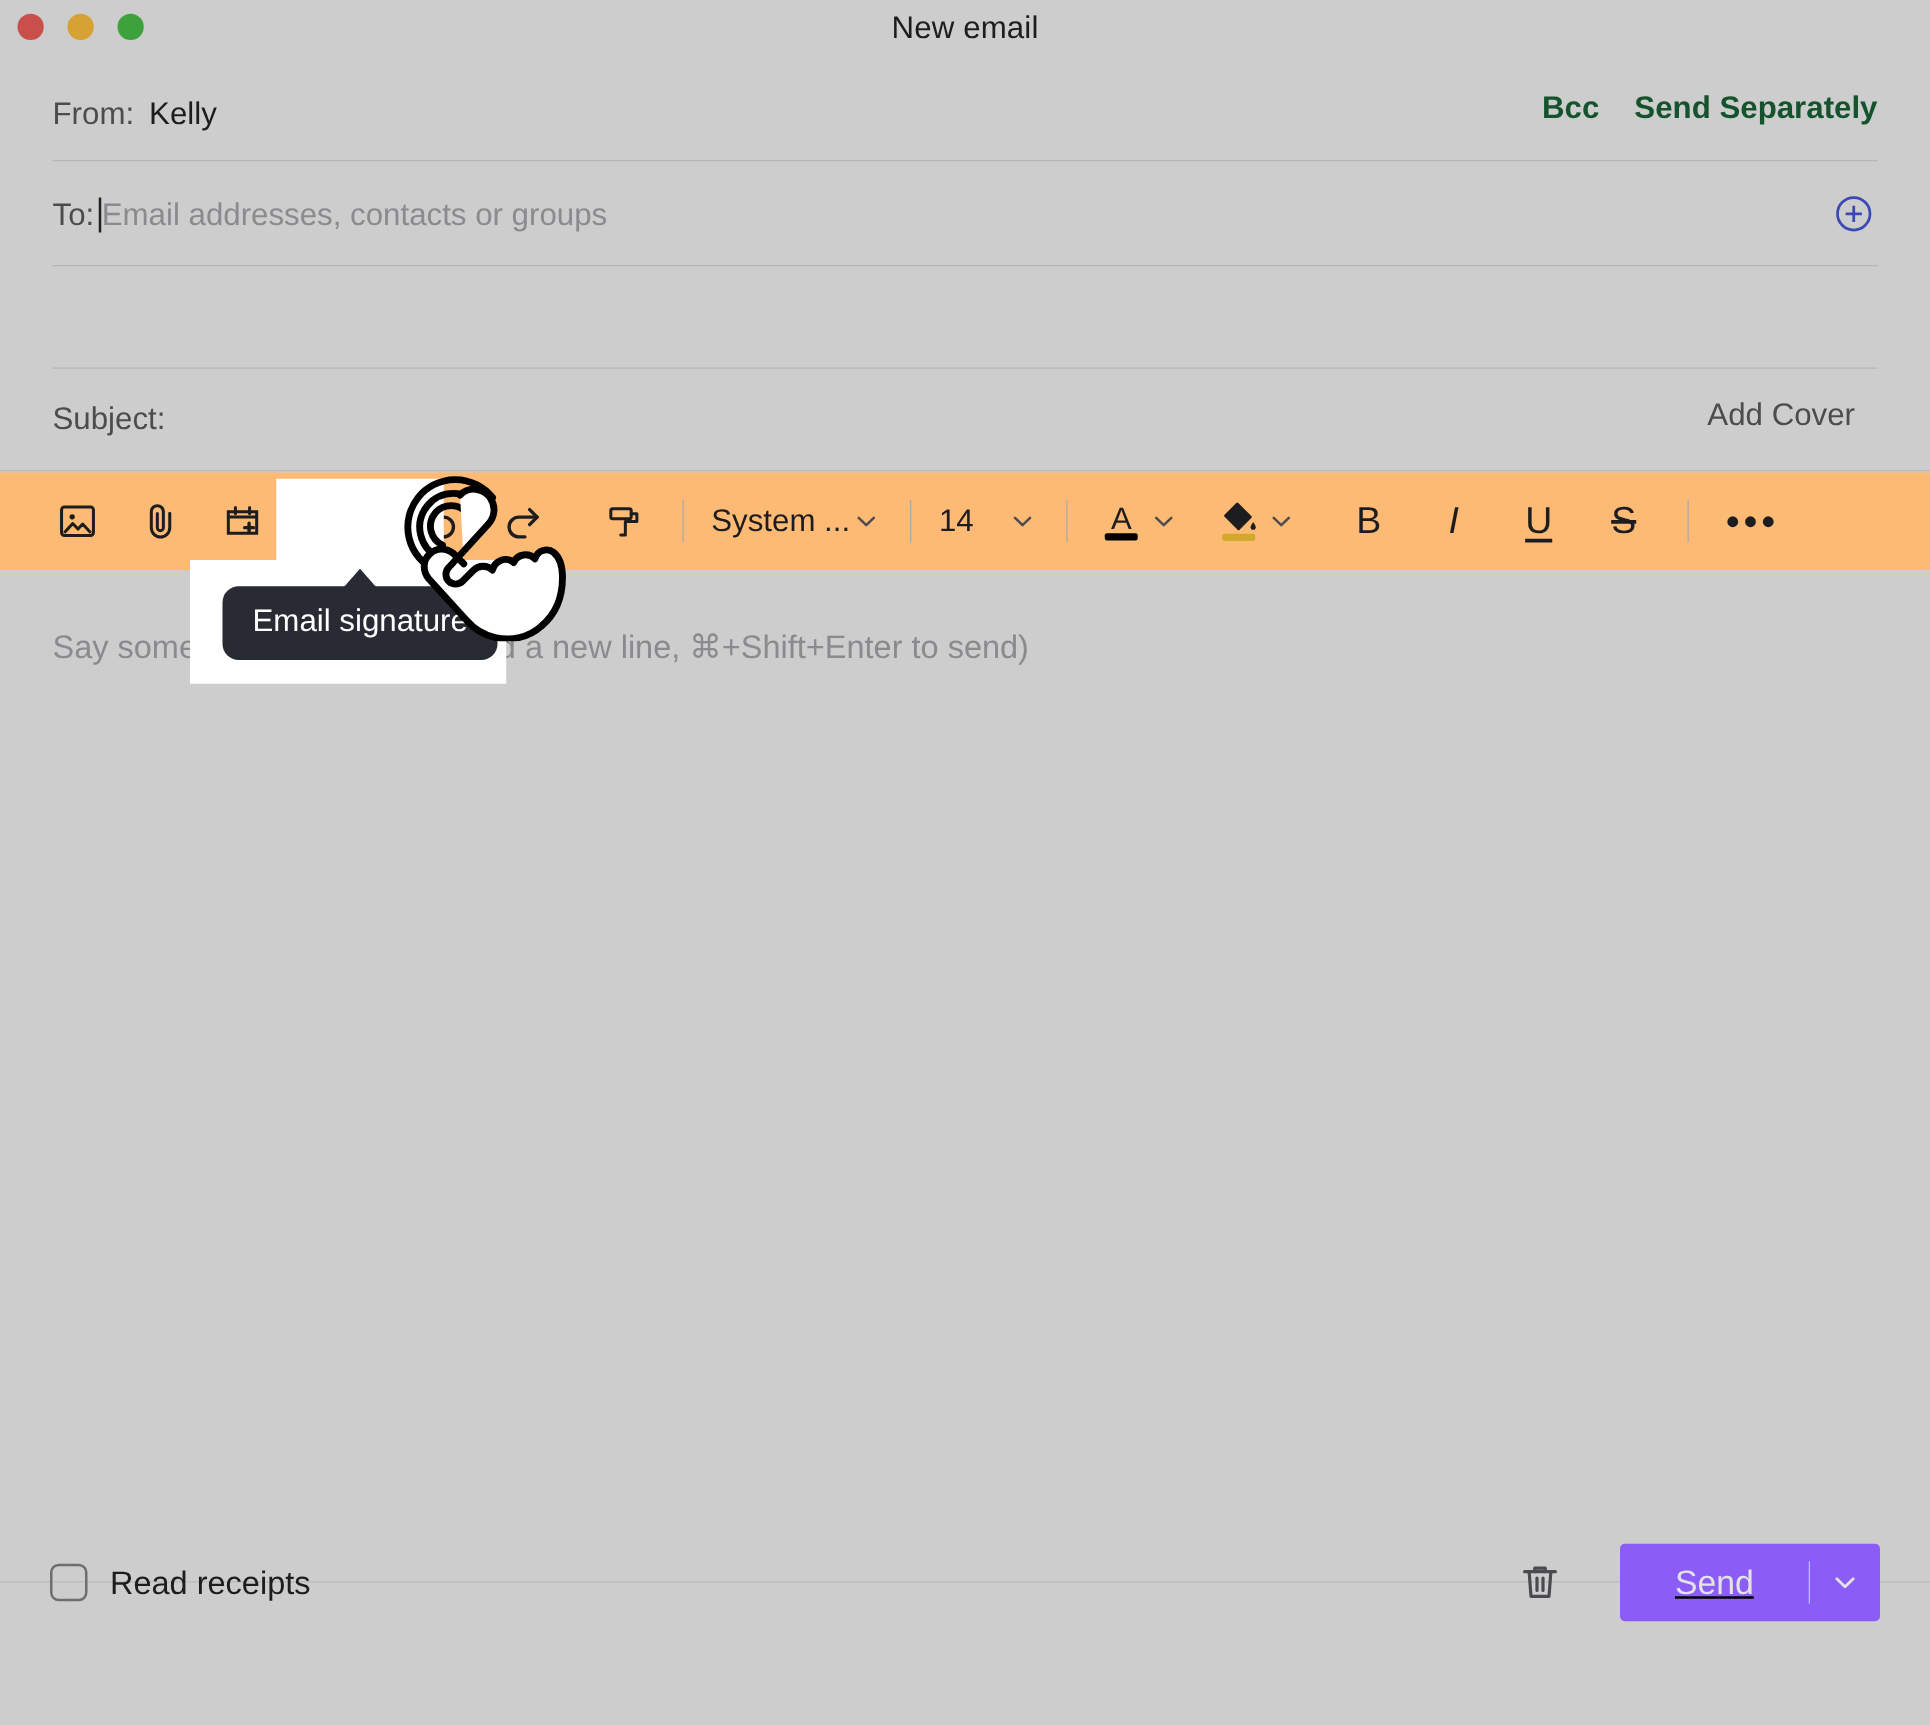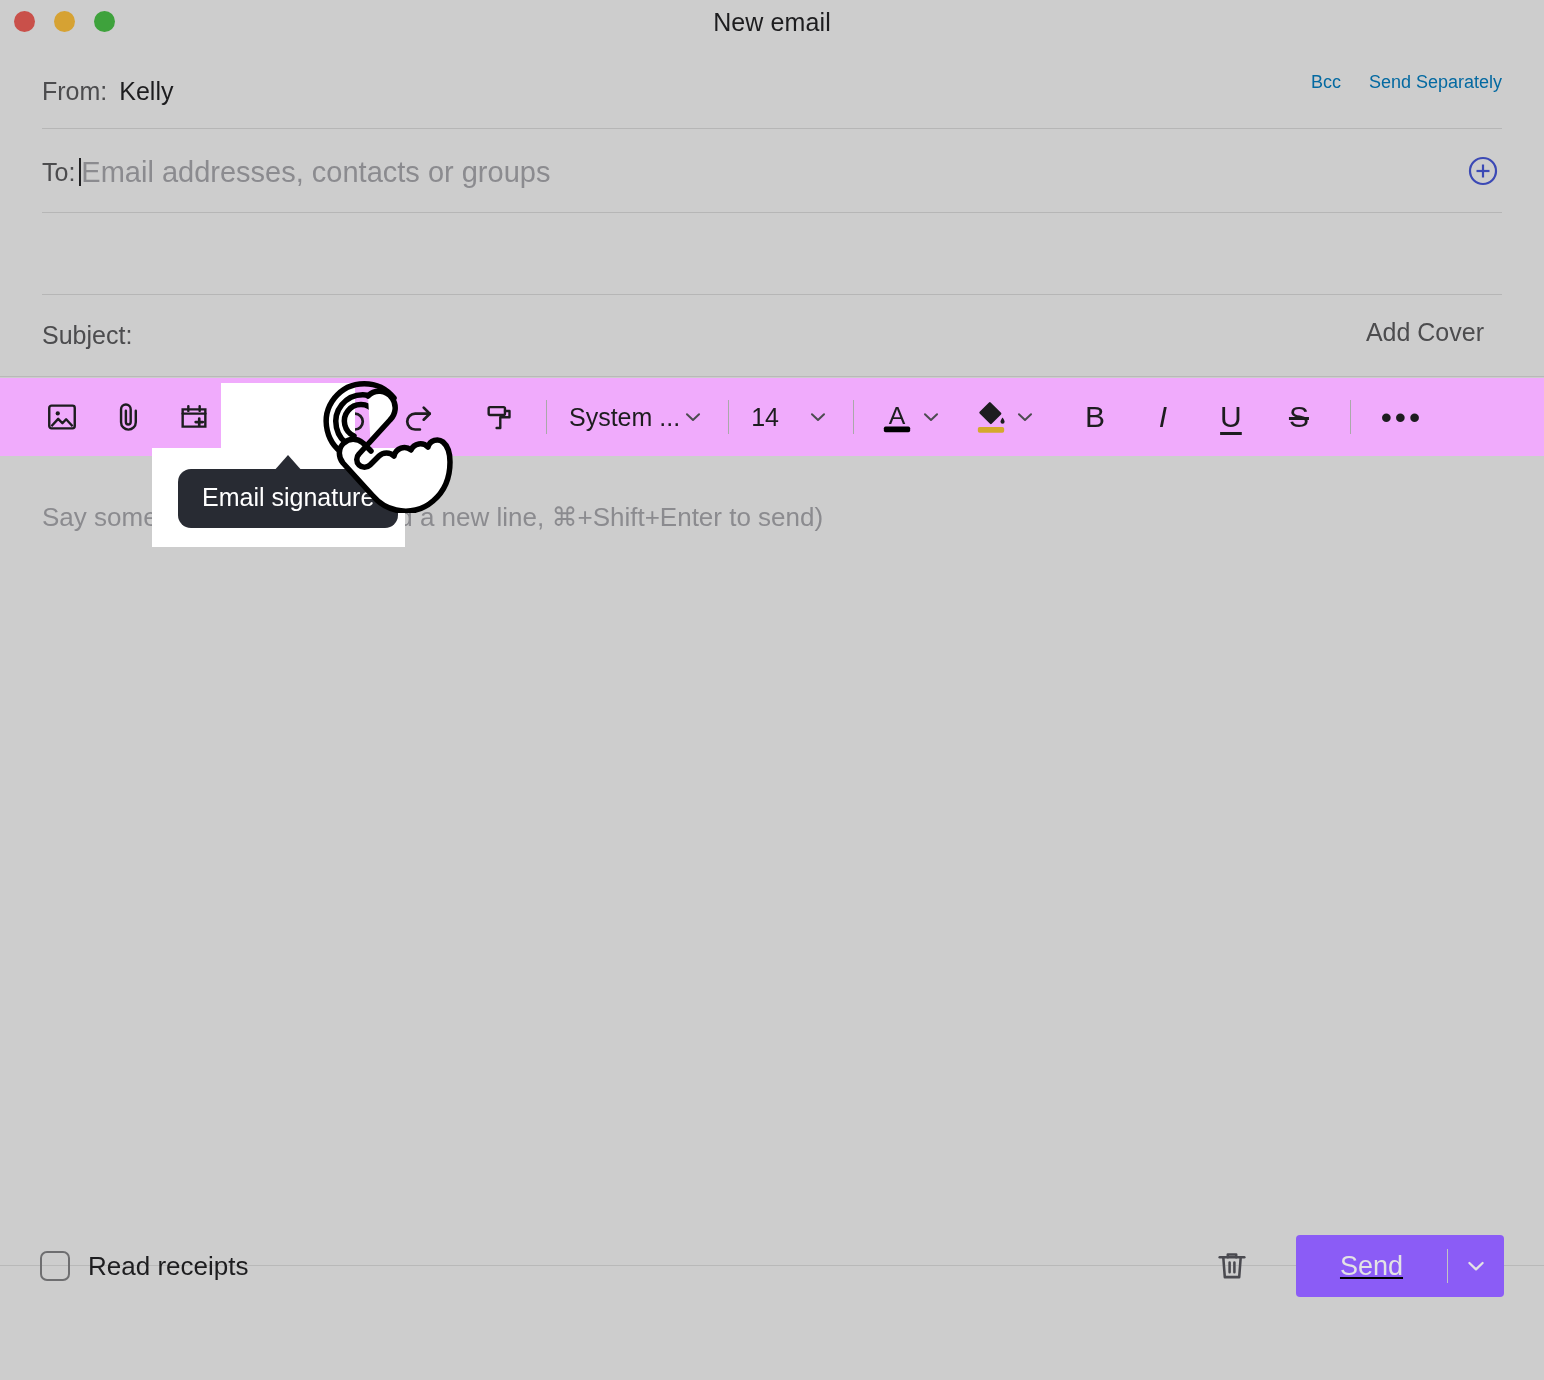--- a/index.html
+++ b/index.html
@@ -33,61 +33,61 @@
     letter-spacing: 0.1px;
   }
 
   
   .field-row {
     position: absolute; left: 42px; right: 42px;
     display: flex; align-items: center;
   }
   .field-label { font-size: 25px; color: #4c4c4e; white-space: nowrap; }
   .field-value { font-size: 25px; color: #1d1d1f; margin-left: 12px; }
-  .placeholder { font-size: 29px; color: #8b8b8f; }
+  .placeholder { font-size: 25px; color: #8b8b8f; }
 
   .hr {
     position: absolute; left: 42px; right: 42px;
     height: 1px; background: #b6b6b6;
   }
 
   #row-from { top: 72px; height: 38px; }
   #hr-1 { top: 128px; }
   #row-to { top: 152px; height: 40px; }
   #hr-2 { top: 212px; }
   #row-cc { top: 234px; height: 38px; }
   #hr-3 { top: 294px; }
   #row-subject { top: 316px; height: 38px; }
   #hr-4 { top: 376px; left: 0; right: 0; background: #b9b9b9; }
 
   .hdr-right {
     position: absolute; right: 42px; top: 72px;
     display: flex; align-items: center; gap: 28px;
   }
-  .hdr-right span { font-size: 18px; color: #0369a1; }
+  .hdr-right span { font-size: 25px; color: #14532d; font-weight: bold; }
 
   .plus-btn {
     position: absolute; right: 46px; top: 156px;
     width: 30px; height: 30px;
   }
   .add-cover {
     position: absolute; right: 60px; top: 318px;
     font-size: 25px; color: #4c4c4e;
   }
 
   .caret {
     display: inline-block; width: 2px; height: 28px;
     background: #202022; vertical-align: middle;
   }
 
   
   .toolbar {
     position: absolute; left: 0; top: 378px; width: 100%; height: 78px;
     display: flex; align-items: center; padding-left: 38px;
-    background: #f0abfc;
+    background: #fdba74;
   }
   .tb-btn {
     width: 48px; height: 48px;
     display: flex; align-items: center; justify-content: center;
     color: #1d1d1f; position: relative; flex: 0 0 auto;
   }
   .tb-gap { width: 18px; flex: 0 0 auto; }
   .tb-sep {
     width: 1px; height: 34px; background: #a9a9a9;
     margin: 0 22px; flex: 0 0 auto;

